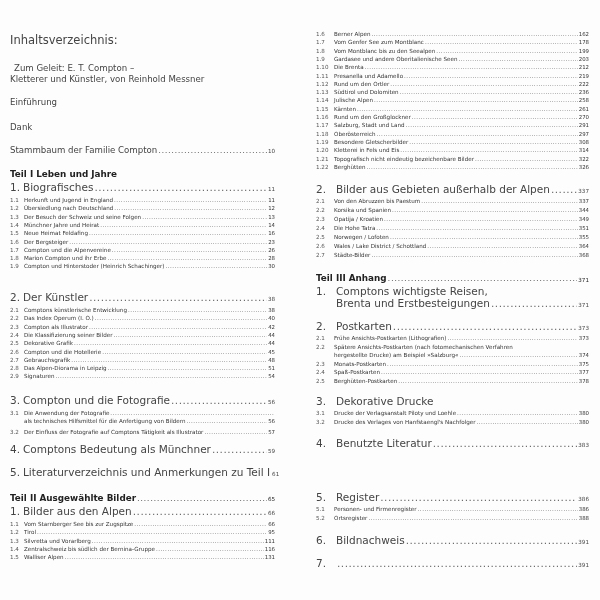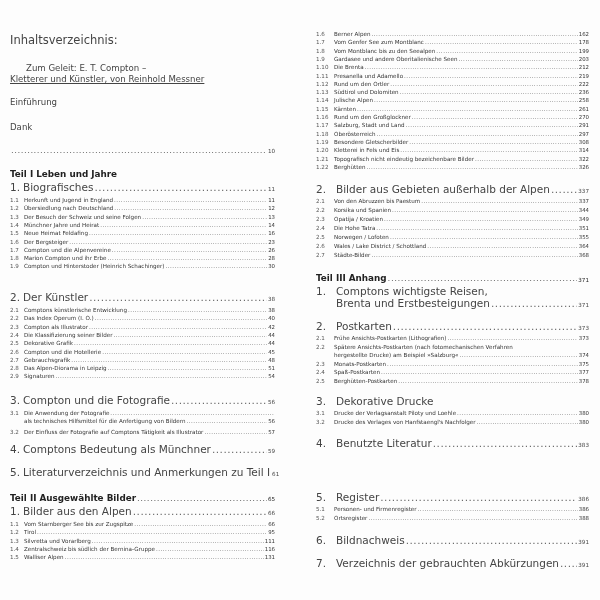--- a/index.html
+++ b/index.html
@@ -23,25 +23,26 @@
   .part { font-weight:bold; font-size:8.8px; color:#222; }
   .part .pg { font-size:5.6px; font-weight:normal; }
   .fm { font-size:8.6px; color:#444; }
   .title { font-size:11.5px; color:#444; }
 </style>
 </head>
 <body>
 
 <div class="abs title" style="left:10px;top:33px;">Inhaltsverzeichnis:</div>
 
-<div class="abs fm" style="left:26px;top:63px;">Zum Geleit: E. T. Compton –</div>
-<div class="abs fm" style="left:10px;top:74px;text-decoration:underline;">Kletterer und Künstler, von Reinhold Messner</div>
+<div class="abs fm" style="left:14px;top:63px;">Zum Geleit: E. T. Compton –</div>
+<div class="abs fm" style="left:10px;top:74px;">Kletterer und Künstler, von Reinhold Messner</div>
 <div class="abs fm" style="left:10px;top:97px;">Einführung</div>
 <div class="abs fm" style="left:10px;top:122px;">Dank</div>
 <div class="row fm" style="left:10px;top:145px;width:265px;">
+  <span class="txt">Stammbaum der Familie Compton</span>
     <span class="dots"></span>
     <span class="pg" style="font-size:5.6px">10</span>
 </div>
 
 <div class="abs part" style="left:10px;top:169px;">Teil I Leben und Jahre</div>
 
 <div class="row ch" style="left:10px;top:181px;width:265px;">
   <span class="num">1.</span>
     <span class="txt">Biografisches</span>
     <span class="dots"></span>
@@ -511,16 +512,15 @@
 </div>
 
 <div class="row ch rch" style="left:316px;top:534px;width:273px;">
   <span class="num">6.</span>
     <span class="txt">Bildnachweis</span>
     <span class="dots"></span>
     <span class="pg">391</span>
 </div>
 <div class="row ch rch" style="left:316px;top:557px;width:273px;">
   <span class="num">7.</span>
-    <span class="txt">Verzeichnis der gebrauchten Abkürzungen</span>
     <span class="dots"></span>
     <span class="pg">391</span>
 </div>
 
 </body></html>

